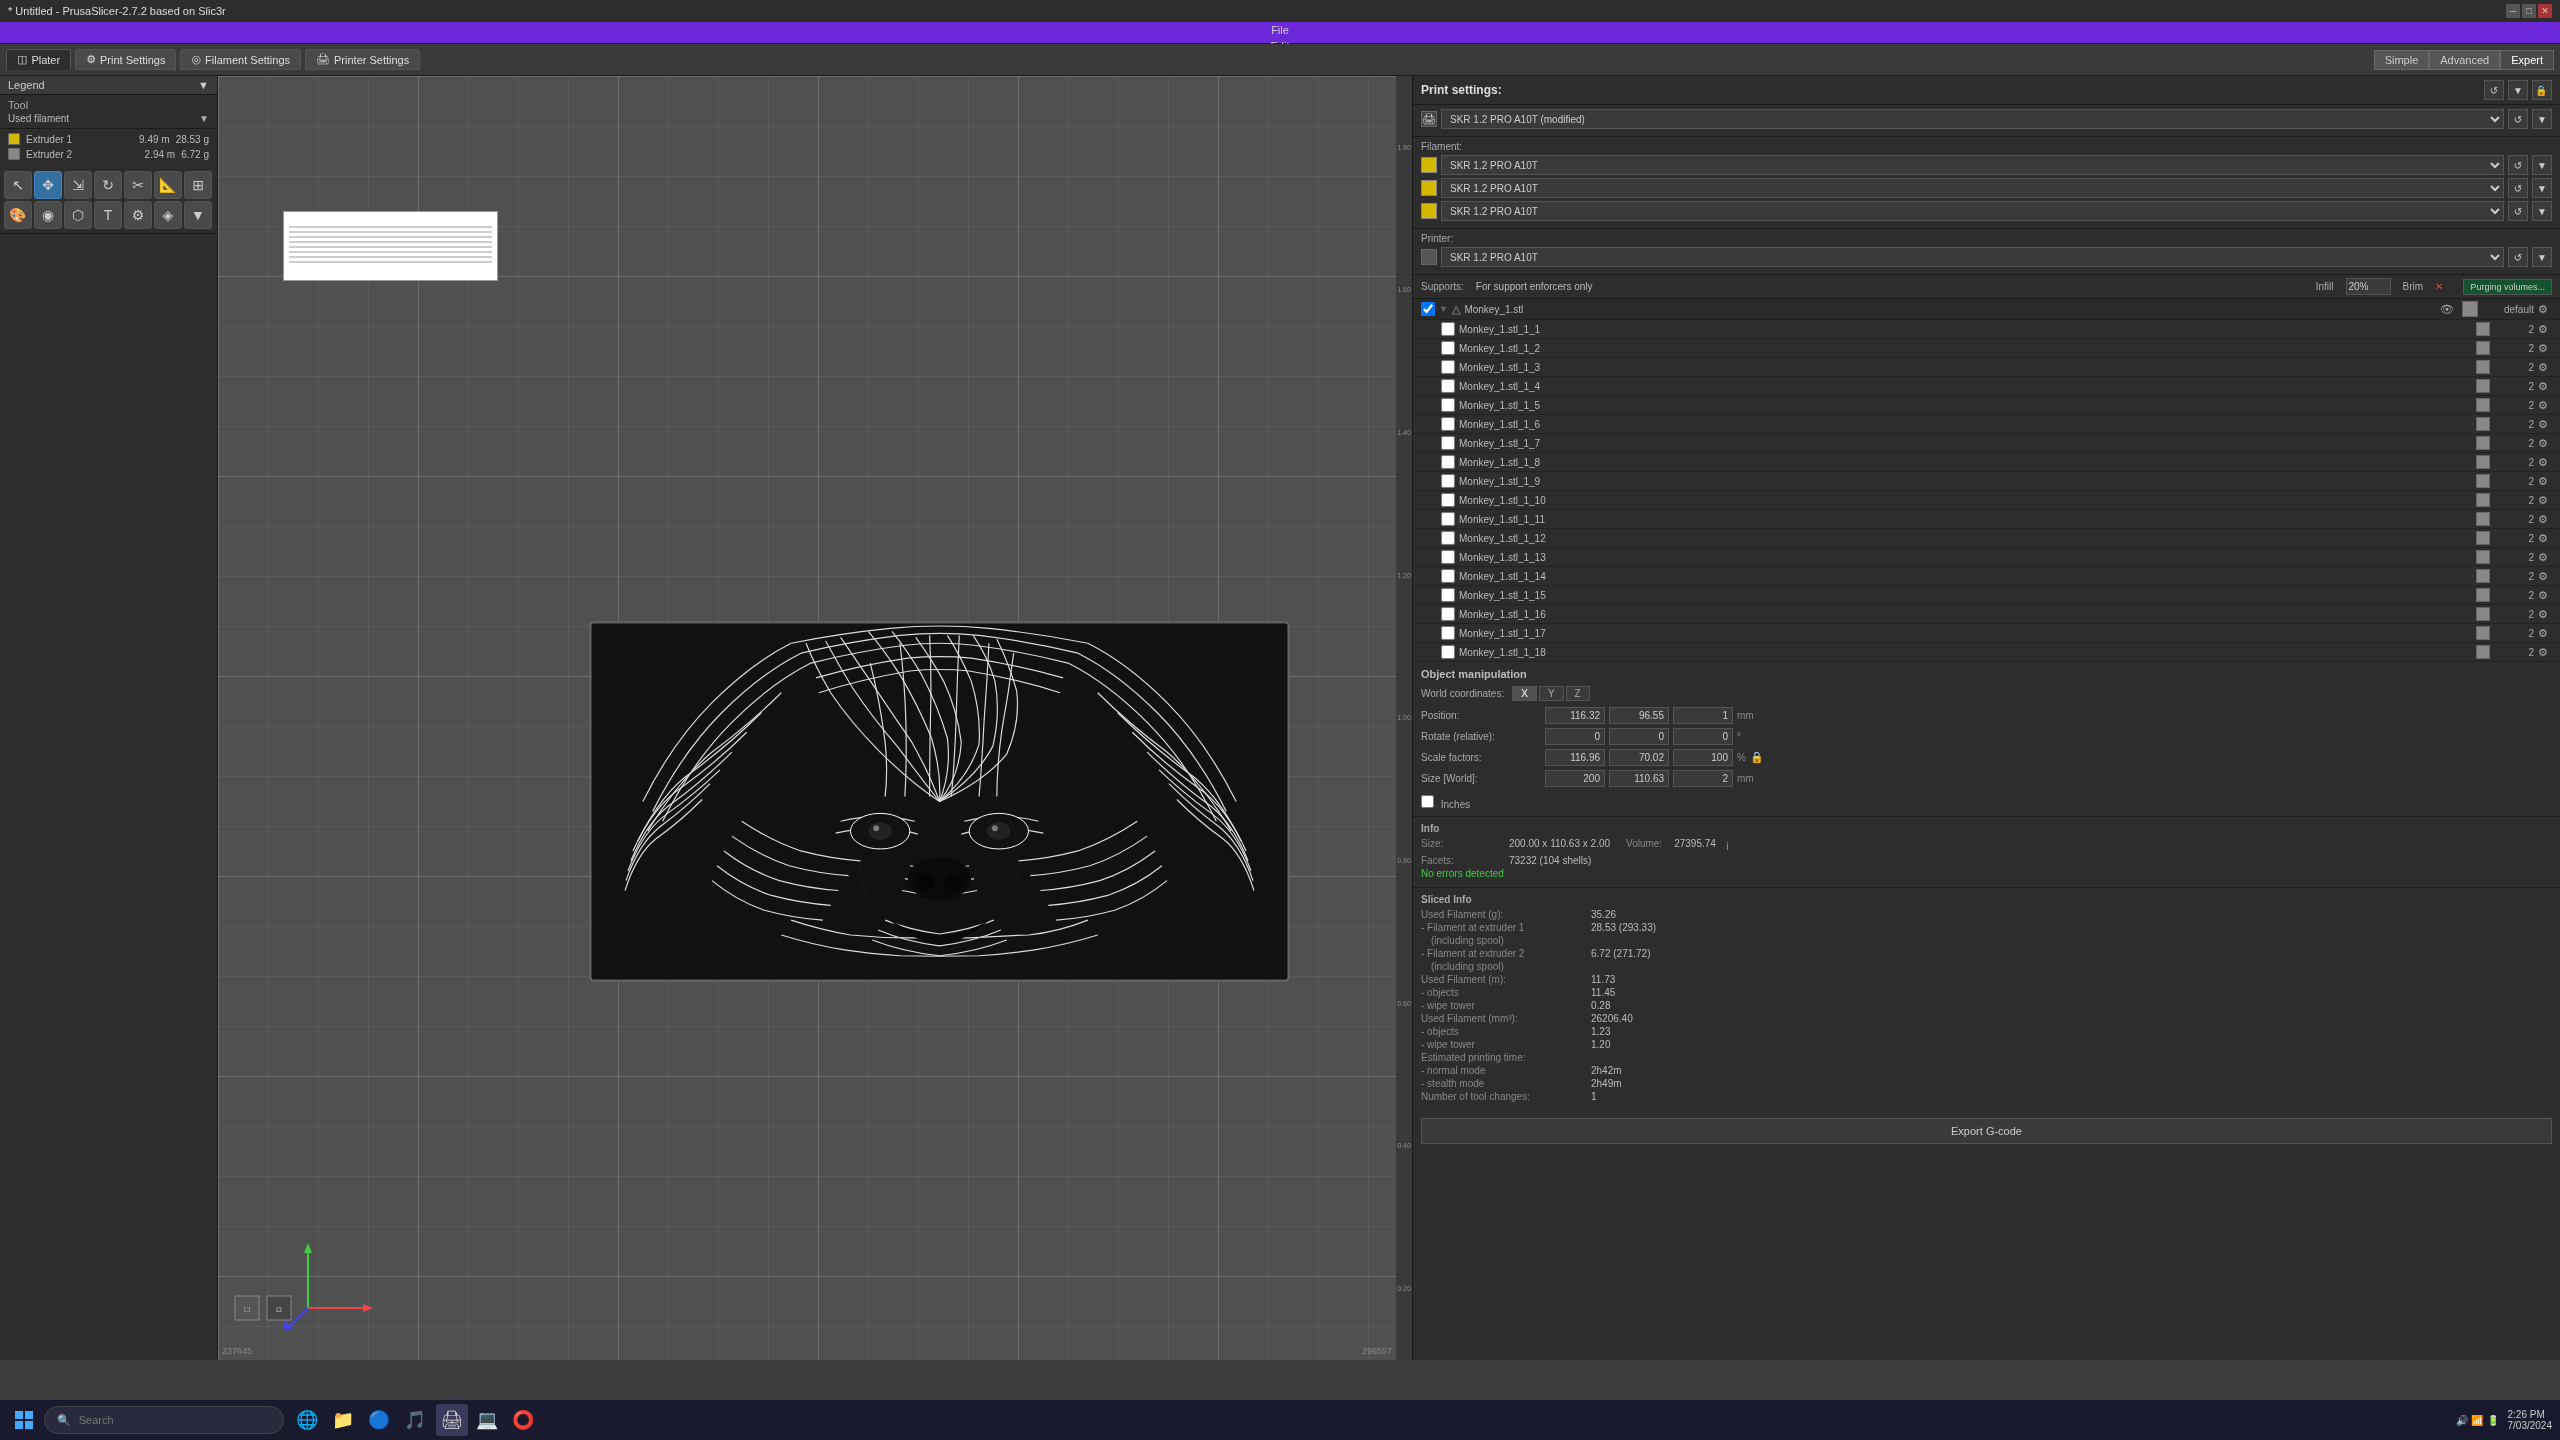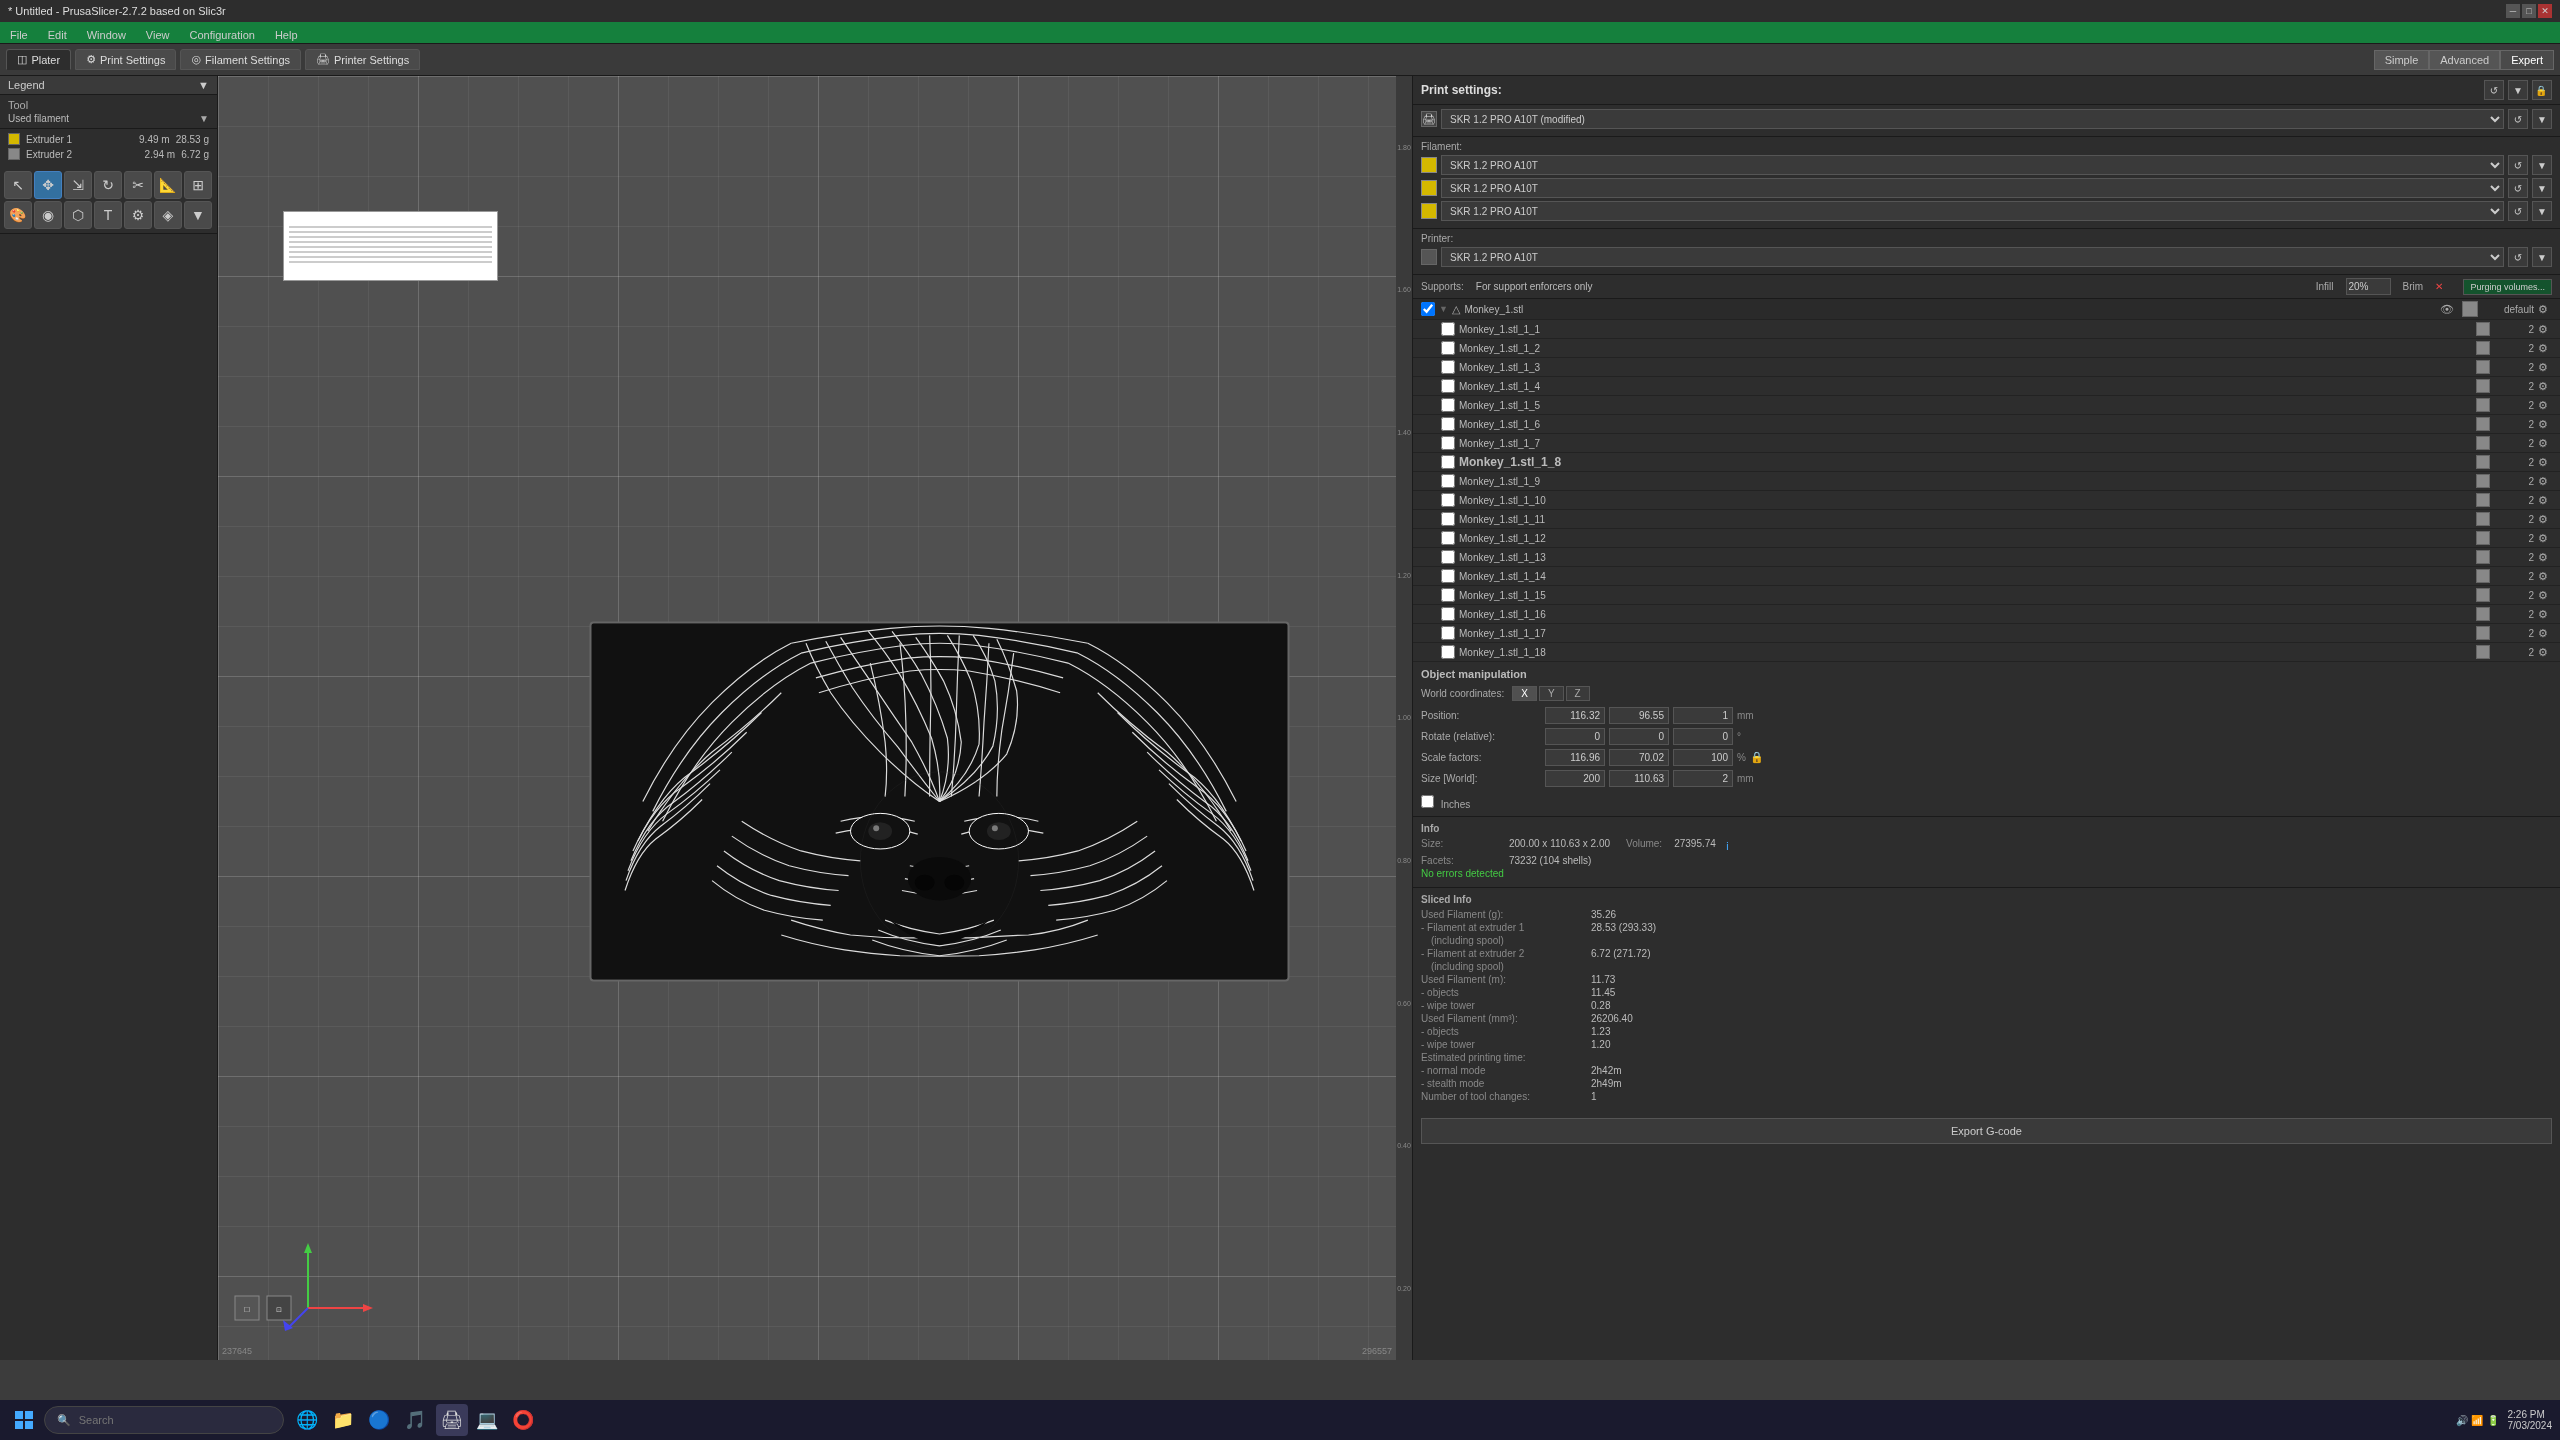--- a/index.html
+++ b/index.html
@@ -32,26 +32,27 @@
       border: none;
       color: #ccc;
       font-size: 9px;
       cursor: pointer;
       display: flex; align-items: center; justify-content: center;
     }
 
     
     #menubar {
       height: 22px;
-      background: #15803d;
-      display: flex;
-      align-items: flex-end;
+      background: #6d28d9;
+      display: flex;
+      align-items: center;
       position: absolute;
       top: 22px; left: 0; right: 0;
       border-bottom: 1px solid #1a1a1a;
+      flex-direction: column;
     }
     .menu-item {
       padding: 2px 10px;
       color: #ccc;
       font-size: 11px;
       cursor: pointer;
     }
 
     
     #toolbar {
@@ -901,21 +902,21 @@
     </div>
         <div class="object-item" style="padding-left: 28px;">
       <input type="checkbox" class="obj-checkbox" style="">
       <span class="obj-name" style="font-size:10px;color:#bbb;">Monkey_1.stl_1_7</span>
       <div class="obj-color" style="background:#888;width:14px;height:14px;margin:0 4px;"></div>
       <span style="width:40px;text-align:right;font-size:10px;color:#aaa;">2</span>
       <span style="width:18px;text-align:center;color:#aaa;cursor:pointer;">⚙</span>
     </div>
         <div class="object-item" style="padding-left: 28px;">
       <input type="checkbox" class="obj-checkbox" style="">
-      <span class="obj-name" style="font-size:12px;color:#bbb;font-weight:bold;">Monkey_1.stl_1_8</span>
+      <span class="obj-name" style="font-size:10px;color:#bbb;">Monkey_1.stl_1_8</span>
       <div class="obj-color" style="background:#888;width:14px;height:14px;margin:0 4px;"></div>
       <span style="width:40px;text-align:right;font-size:10px;color:#aaa;">2</span>
       <span style="width:18px;text-align:center;color:#aaa;cursor:pointer;">⚙</span>
     </div>
         <div class="object-item" style="padding-left: 28px;">
       <input type="checkbox" class="obj-checkbox" style="">
       <span class="obj-name" style="font-size:10px;color:#bbb;">Monkey_1.stl_1_9</span>
       <div class="obj-color" style="background:#888;width:14px;height:14px;margin:0 4px;"></div>
       <span style="width:40px;text-align:right;font-size:10px;color:#aaa;">2</span>
       <span style="width:18px;text-align:center;color:#aaa;cursor:pointer;">⚙</span>

